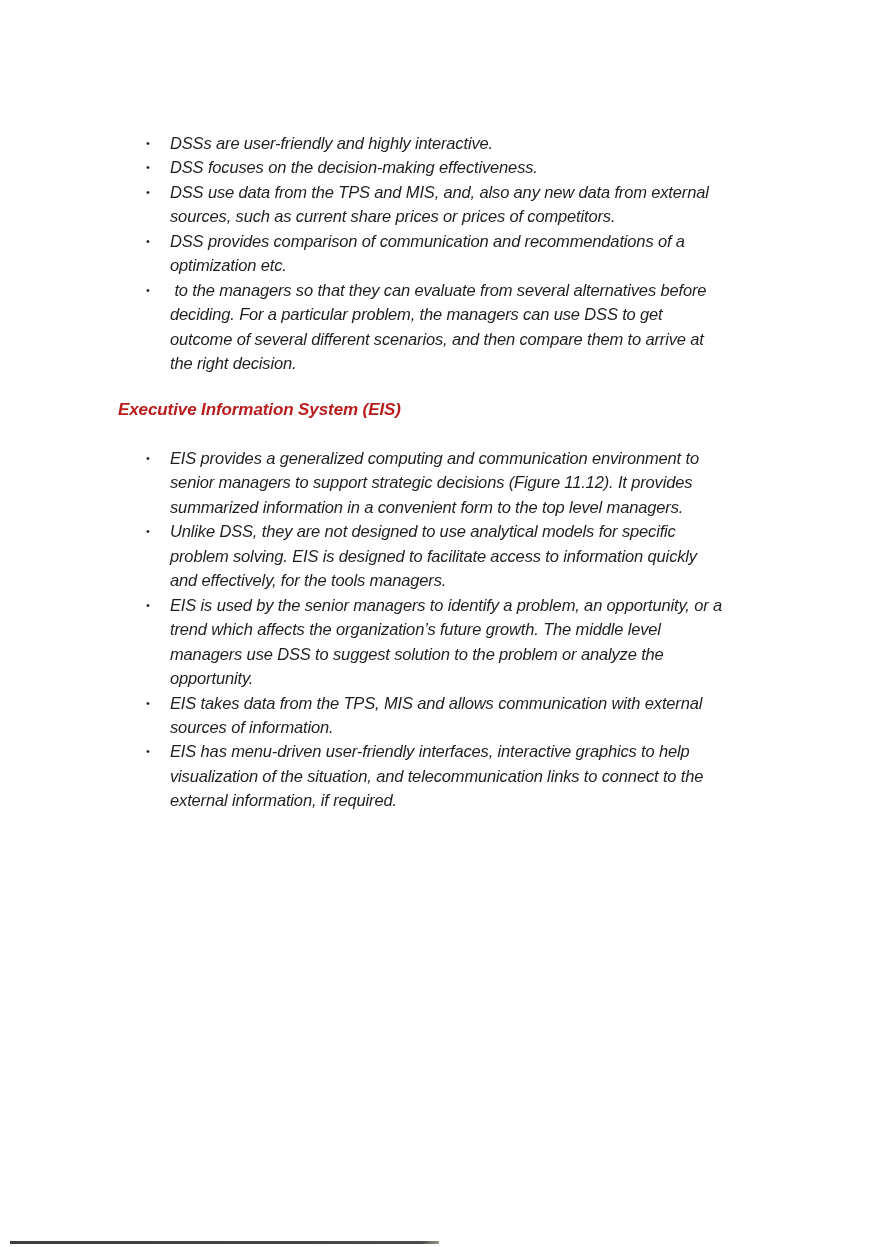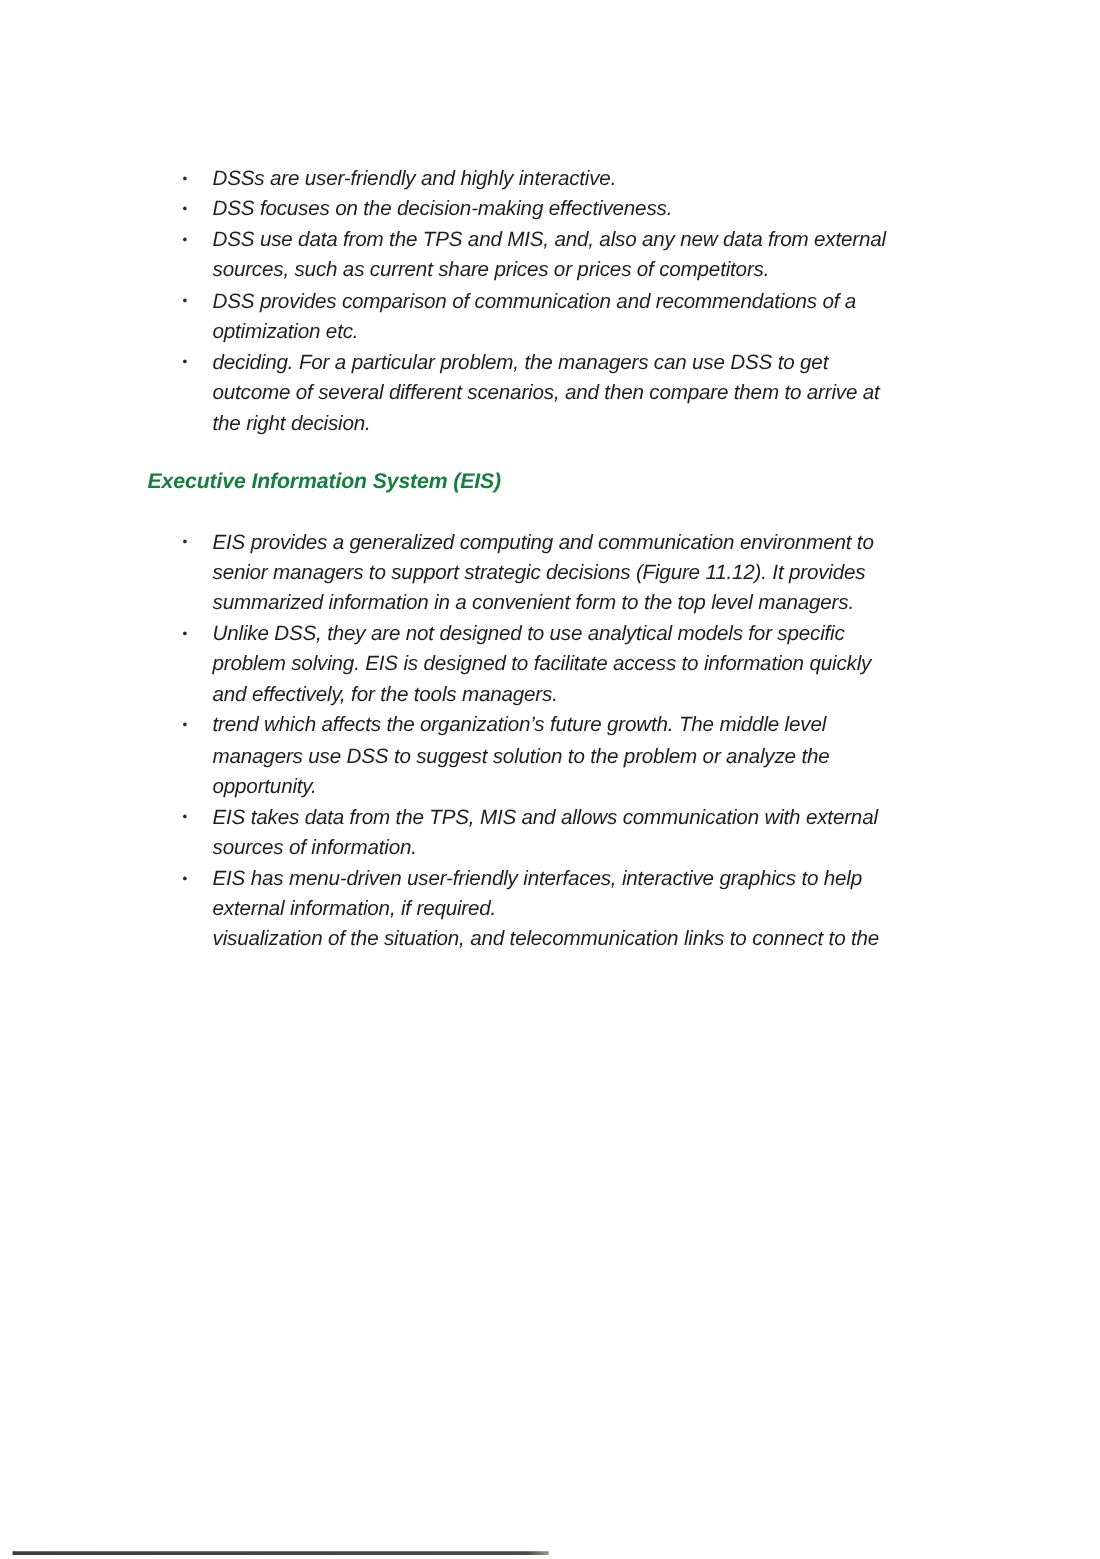--- a/index.html
+++ b/index.html
@@ -44,21 +44,21 @@
     color: #2a2a2a;
   }
   .gap-b { margin-top: 26px; }
   .gap-c { margin-top: 25px; }
   h2.section-heading {
     font-size: 17px;
     font-weight: bold;
     font-style: italic;
     line-height: 24.45px;
     margin: 22px 0 0 0;
-    color: #15803d;
+    color: #b91c1c;
     letter-spacing: -0.1px;
   }
   .eis-list { margin-top: 24px !important; }
   .line { white-space: nowrap; }
   .bottom-rule {
     position: absolute;
     left: 10px;
     top: 1241px;
     width: 429px;
     height: 3px;
@@ -91,20 +91,21 @@
       <li>
         <span class="bullet">•</span>
         <div class="line">DSS provides comparison of communication and recommendations of a</div>
         <div class="line">optimization etc.</div>
       </li>
     </ul>
 
     <ul class="bullets gap-c">
       <li>
         <span class="bullet">•</span>
+        <div class="line">&nbsp;to the managers so that they can evaluate from several alternatives before</div>
         <div class="line">deciding. For a particular problem, the managers can use DSS to get</div>
         <div class="line">outcome of several different scenarios, and then compare them to arrive at</div>
         <div class="line">the right decision.</div>
       </li>
     </ul>
 
     <h2 class="section-heading">Executive Information System (EIS)</h2>
 
     <ul class="bullets eis-list">
       <li>
@@ -114,33 +115,34 @@
         <div class="line">summarized information in a convenient form to the top level managers.</div>
       </li>
       <li>
         <span class="bullet">•</span>
         <div class="line">Unlike DSS, they are not designed to use analytical models for specific</div>
         <div class="line">problem solving. EIS is designed to facilitate access to information quickly</div>
         <div class="line">and effectively, for the tools managers.</div>
       </li>
       <li>
         <span class="bullet">•</span>
+        <div class="line">EIS is used by the senior managers to identify a problem, an opportunity, or a</div>
         <div class="line">trend which affects the organization’s future growth. The middle level</div>
         <div class="line">managers use DSS to suggest solution to the problem or analyze the</div>
         <div class="line">opportunity.</div>
       </li>
       <li>
         <span class="bullet">•</span>
         <div class="line">EIS takes data from the TPS, MIS and allows communication with external</div>
         <div class="line">sources of information.</div>
       </li>
       <li>
         <span class="bullet">•</span>
         <div class="line">EIS has menu-driven user-friendly interfaces, interactive graphics to help</div>
+        <div class="line">visualization of the situation, and telecommunication links to connect to the</div>
         <div class="line">external information, if required.</div>
-        <div class="line">visualization of the situation, and telecommunication links to connect to the</div>
       </li>
     </ul>
 
   </div>
 
   <div class="bottom-rule"></div>
 </div>
 
 </body></html>

